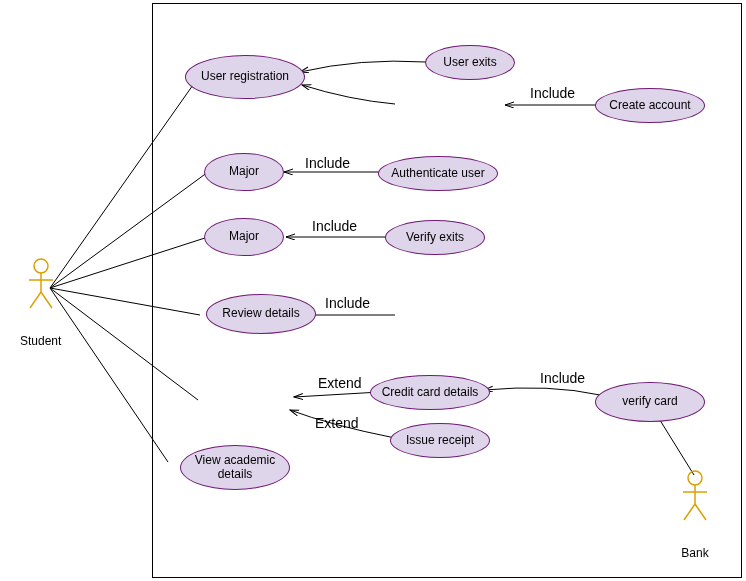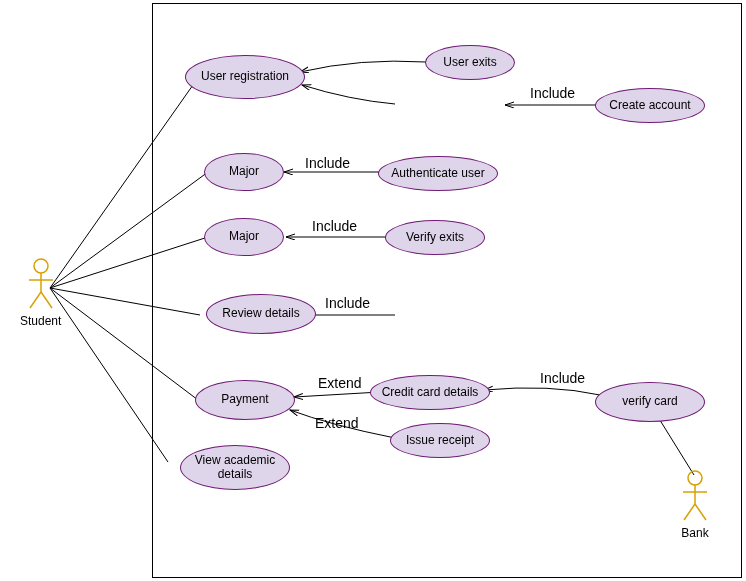--- a/index.html
+++ b/index.html
@@ -16,20 +16,21 @@
   .system-box {
     position: absolute;
     border: 1px solid #000;
     box-sizing: border-box;
   }
   .actor {
     position: absolute;
     display: flex;
     flex-direction: column;
     align-items: center;
+    gap: 20px;
   }
   .actor svg {
     display: block;
   }
   .actor-label {
     margin-top: 4px;
     font-size: 12px;
   }
   .usecase {
     position: absolute;
@@ -131,21 +132,20 @@
 
   <div class="usecase" style="left:378px; top:156px; width:120px; height:35px;">Authenticate user</div>
 
   <div class="usecase" style="left:204px; top:218px; width:80px; height:38px;">Major</div>
 
   <div class="usecase" style="left:385px; top:220px; width:100px; height:35px;">Verify exits</div>
 
   <div class="usecase" style="left:206px; top:294px; width:110px; height:40px;">Review details</div>
 
 
-  <div class="usecase" style="left:195px; top:380px; width:100px; height:40px;">Payment</div>
 
   <div class="usecase" style="left:370px; top:375px; width:120px; height:35px;">Credit card details</div>
 
   <div class="usecase" style="left:595px; top:382px; width:110px; height:40px;">verify card</div>
 
   <div class="usecase" style="left:390px; top:423px; width:100px; height:35px;text-align:center;">Issue receipt</div>
 
   <div class="usecase" style="left:180px; top:445px; width:110px; height:45px;">View academic details</div>
 
   <div class="rel-label" style="left:530px; top:85px;">Include</div>

